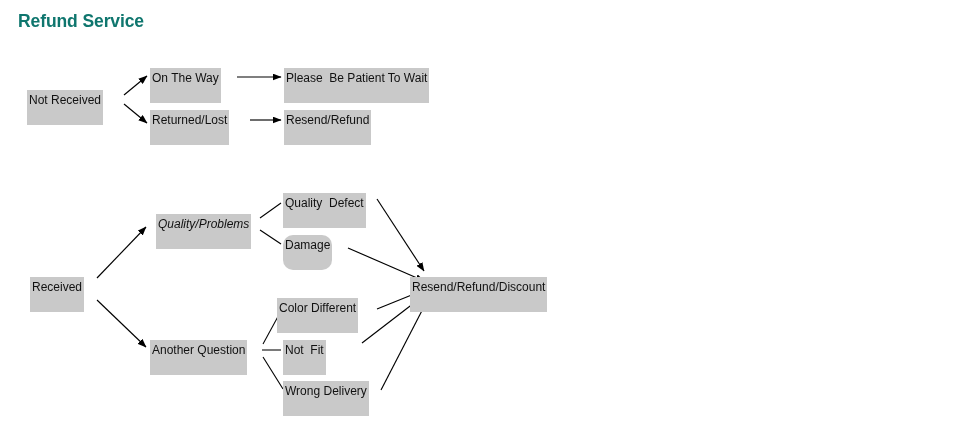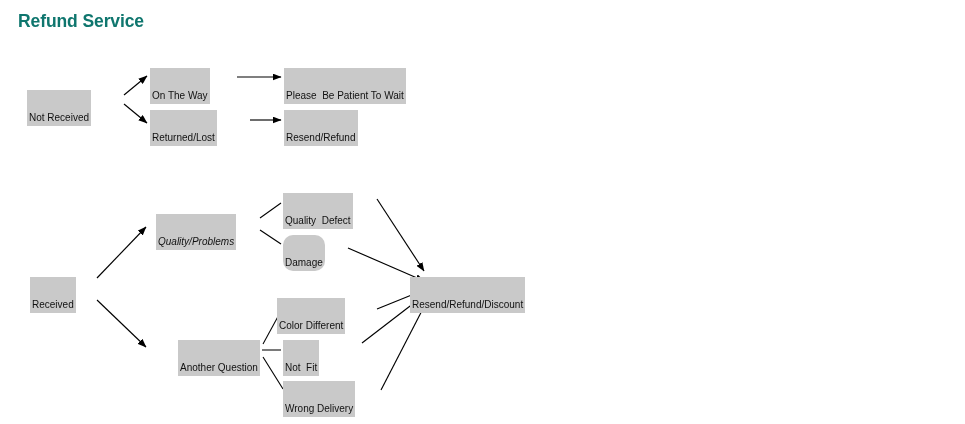--- a/index.html
+++ b/index.html
@@ -40,25 +40,25 @@
   }
   .edge-plain {
     stroke: #000000;
     stroke-width: 1.05px;
     fill: none;
   }
   .node-box {
     position: absolute;
     background: #c9c9c9;
     color: #111111;
-    font-size: 10px;
+    font-size: 12px;
     line-height: 20px;
-    height: 16px;
+    height: 35px;
     white-space: pre;
-    padding: 18px 2px;
+    padding: 0 2px;
     box-sizing: border-box;
     font-family: "Liberation Sans", sans-serif;
   }
 </style>
 </head>
 <body>
 
 <div id="page-title">Refund Service</div>
 
 <svg id="diagram-canvas" viewBox="0 0 965 424" width="965" height="424" xmlns="http://www.w3.org/2000/svg">
@@ -102,21 +102,21 @@
 <div class="node-box" style="left:284px; top:110px;">Resend/Refund</div>
 
 <div class="node-box" style="left:30px; top:277px;">Received</div>
 
 <div class="node-box" style="left:156px; top:214px;font-style:italic;">Quality/Problems</div>
 
 <div class="node-box" style="left:283px; top:193px;">Quality  Defect</div>
 
 <div class="node-box" style="left:283px; top:235px;border-radius:10px;">Damage</div>
 
-<div class="node-box" style="left:150px; top:340px;margin-left:28px;">Another Question</div>
+<div class="node-box" style="left:150px; top:340px;">Another Question</div>
 
 <div class="node-box" style="left:277px; top:298px;">Color Different</div>
 
 <div class="node-box" style="left:283px; top:340px;">Not  Fit</div>
 
 <div class="node-box" style="left:283px; top:381px;">Wrong Delivery</div>
 
 <div class="node-box" style="left:410px; top:277px;">Resend/Refund/Discount</div>
 
 </body></html>

